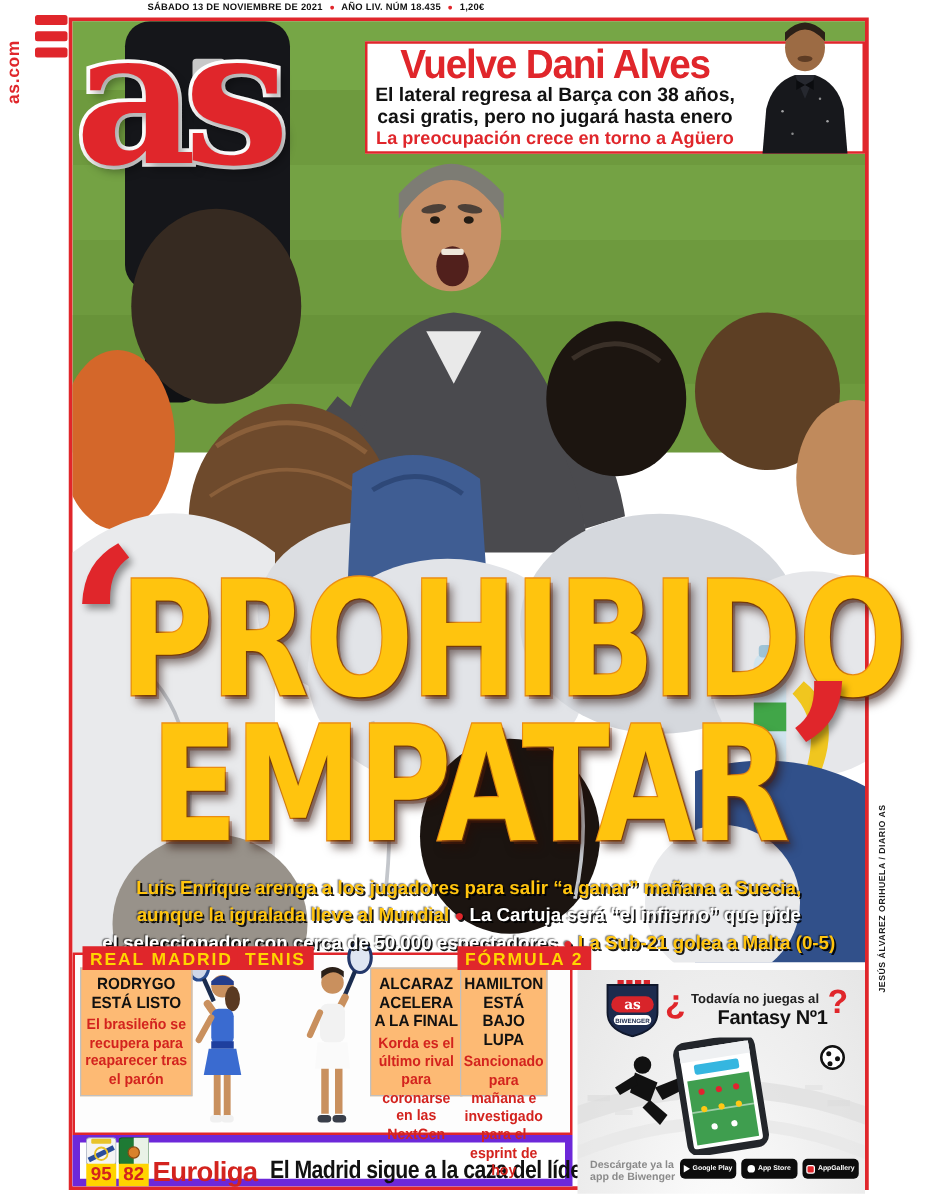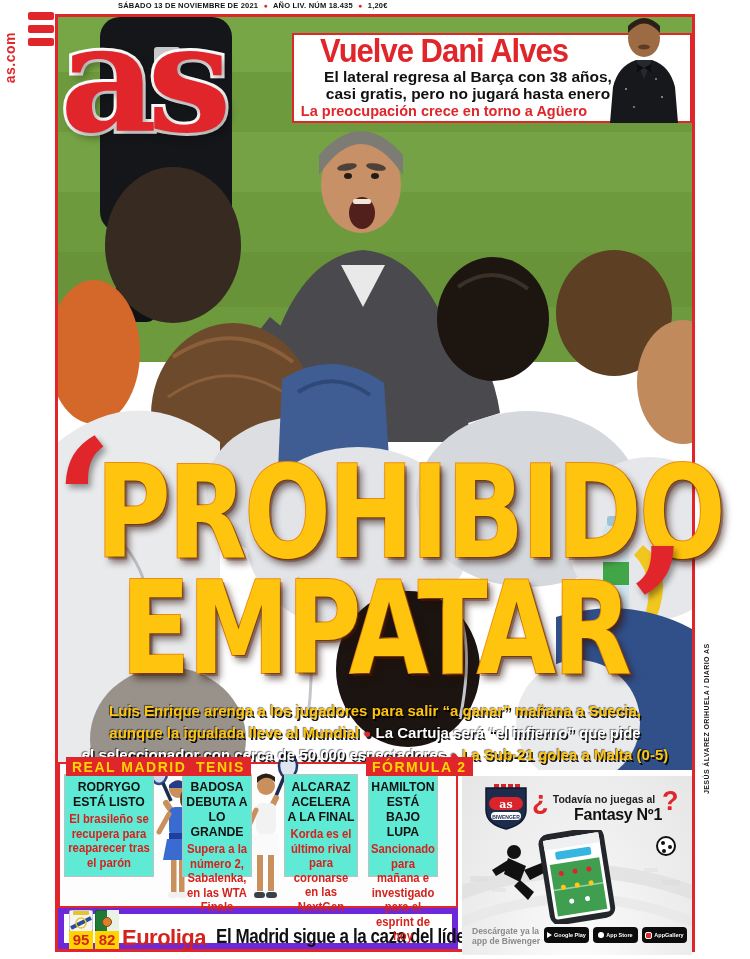--- a/index.html
+++ b/index.html
@@ -19,21 +19,21 @@
   
   .frame { position:absolute; left:55px; top:14px; width:640px; height:938px; border:3px solid #e0262b; background:#fff; }
   .photo { position:absolute; left:0; top:0; width:634px; height:753px; }
 
   .as-logo { position:absolute; left:2px; top:-14px; font-family:"DejaVu Serif", serif; font-weight:bold; font-size:150px; line-height:1; color:#e0262b; letter-spacing:-10px;
              -webkit-text-stroke:6px #ffffff; paint-order:stroke fill; text-shadow:4px 5px 8px rgba(0,0,0,.35); }
 
   
   .alves-box { position:absolute; left:234px; top:16px; width:400px; height:90px; background:#fff; border:2px solid #e0262b; }
   .alves-head { position:absolute; left:0; top:-2px; width:300px; text-align:center; color:#e0262b; font-weight:bold; font-size:31px; letter-spacing:-1px; transform:scaleY(1.05); transform-origin:top; }
-  .alves-sub { position:absolute; left:0; top:33px; width:300px; text-align:center; font-weight:bold; font-size:15.5px; line-height:17px; color:#111;margin-left:24px; }
+  .alves-sub { position:absolute; left:0; top:33px; width:300px; text-align:center; font-weight:bold; font-size:15.5px; line-height:17px; color:#111; }
   .alves-kicker { position:absolute; left:0; top:68px; width:300px; text-align:center; color:#e0262b; font-weight:bold; font-size:14.5px; }
   .alves-photo { position:absolute; left:300px; top:-26px; width:100px; height:114px; }
 
   
   .quote { position:absolute; font-family:"DejaVu Serif", serif; font-weight:bold; color:#e0262b; font-size:170px; line-height:1; text-shadow:3px 4px 6px rgba(0,0,0,.4); z-index:4; }
   .quote.open { left:-4px; top:400px; }
   .quote.close { left:570px; top:508px; }
   .hl { position:absolute; left:0; width:634px; text-align:center; font-family:"DejaVu Sans", sans-serif; font-weight:bold; font-size:116px; line-height:1;
         color:#ffc40e; letter-spacing:-3px; -webkit-text-stroke:2px #ef8f12; paint-order:stroke fill;
         text-shadow:5px 6px 8px rgba(40,12,6,.55), 3px 3px 0 rgba(140,50,15,.35); transform:scaleX(.88) scaleY(1.1); transform-origin:center top; z-index:3; }
@@ -44,21 +44,21 @@
   .subhead { position:absolute; left:0; width:634px; text-align:center; font-weight:bold; font-size:15px; line-height:22px; z-index:3;
              text-shadow:1.5px 1.5px 0 rgba(0,0,0,.9), -1px -1px 1px rgba(0,0,0,.5); white-space:nowrap; }
   .subhead .y { color:#ffc40e; }
   .subhead .w { color:#ffffff; }
   .subhead .b { color:#e0262b; font-size:13px; }
   .sh1 { top:683px; } .sh2 { top:705px; } .sh3 { top:727px; }
 
   
   .briefs { position:absolute; left:0px; top:745px; width:400px; height:146px; border:2px solid #e0262b; background:#fdfdfd; }
   .tag { position:absolute; top:-7px; background:#e0262b; color:#ffd400; font-weight:bold; font-size:14px; letter-spacing:1.5px; padding:2px 6px 1px; z-index:5; white-space:nowrap; }
-  .gbox { position:absolute; top:10px; height:103px; background:#5eead4; border:1px solid #c0c0c0; z-index:2; padding-top:4px; }
+  .gbox { position:absolute; top:10px; height:103px; background:#fdba74; border:1px solid #c0c0c0; z-index:2; padding-top:4px; }
   .gbox .h { text-align:center; font-weight:bold; font-size:13px; line-height:15px; color:#111; transform:scaleX(.94); transform-origin:center; }
   .gbox .t { text-align:center; font-weight:bold; font-size:12px; line-height:14.5px; color:#d3231e; margin-top:3px; transform:scaleX(.94); transform-origin:center; }
   .sil { position:absolute; z-index:1; }
 
   
   .euro { position:absolute; left:0px; top:891px; width:400px; height:41px; border:6px solid #6d28d9; background:#fff; }
   .crest { position:absolute; top:-4px; width:24px; height:22px; z-index:3; }
   .score { position:absolute; top:17px; width:24px; height:18px; background:#ffd400; color:#d3231e; font-weight:bold; font-size:15px; text-align:center; line-height:18px; z-index:3; }
   .euro-name { position:absolute; left:58px; top:11px; color:#d3231e; font-weight:bold; font-size:22px; letter-spacing:-.5px; }
   .euro-head { position:absolute; left:152px; top:11px; color:#111; font-weight:bold; font-size:20px; letter-spacing:-.5px; white-space:nowrap; transform:scaleX(.85); transform-origin:left; }
@@ -237,25 +237,21 @@
         <rect x="15" y="103" width="6" height="36" fill="#c9905e"></rect>
         <rect x="26" y="103" width="6" height="36" fill="#c9905e"></rect>
         <rect x="12" y="140" width="11" height="6" rx="3" fill="#3a3f4a"></rect>
         <rect x="24" y="140" width="11" height="6" rx="3" fill="#3a3f4a"></rect>
       </svg>
 
       <div class="gbox" style="left:4px; width:90px;">
         <div class="h">RODRYGO ESTÁ LISTO</div>
         <div class="t">El brasileño se recupera para reaparecer tras el parón</div>
       </div>
-      <div class="gbox" style="left:122px; width:70px;">
-        <div class="h">BADOSA DEBUTA A LO GRANDE</div>
-        <div class="t">Supera a la número 2, Sabalenka, en las WTA Finals</div>
-      </div>
-      <div class="gbox" style="left:224px; width:74px;">
+      <div class="gbox" style="left:236px; width:74px;">
         <div class="h">ALCARAZ ACELERA A LA FINAL</div>
         <div class="t">Korda es el último rival para coronarse en las NextGen</div>
       </div>
       <div class="gbox" style="left:308px; width:70px;">
         <div class="h">HAMILTON ESTÁ BAJO LUPA</div>
         <div class="t">Sancionado para mañana e investigado para el esprint de hoy</div>
       </div>
     </div>
 
     <div class="euro">

